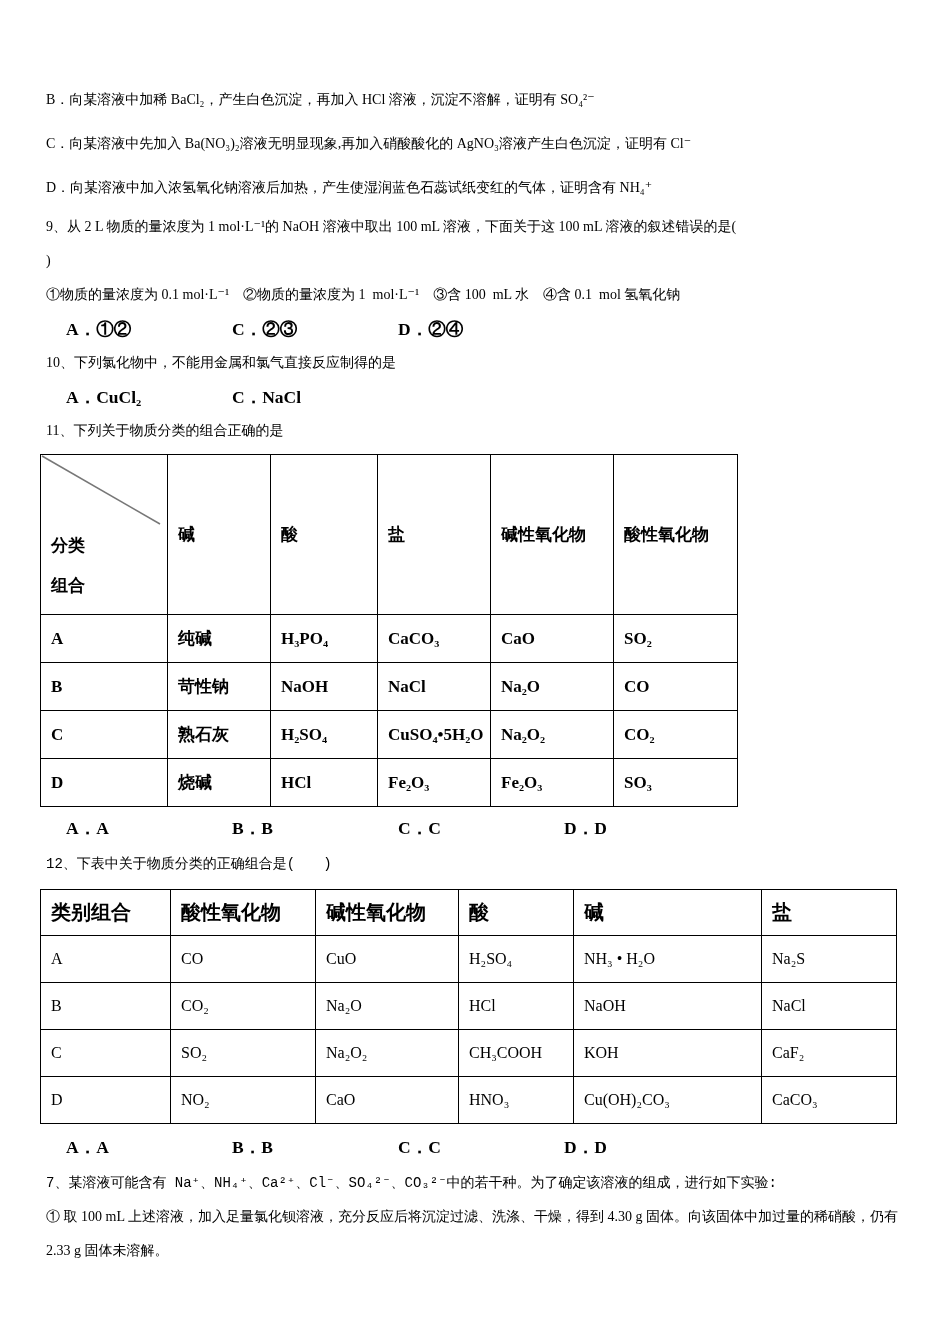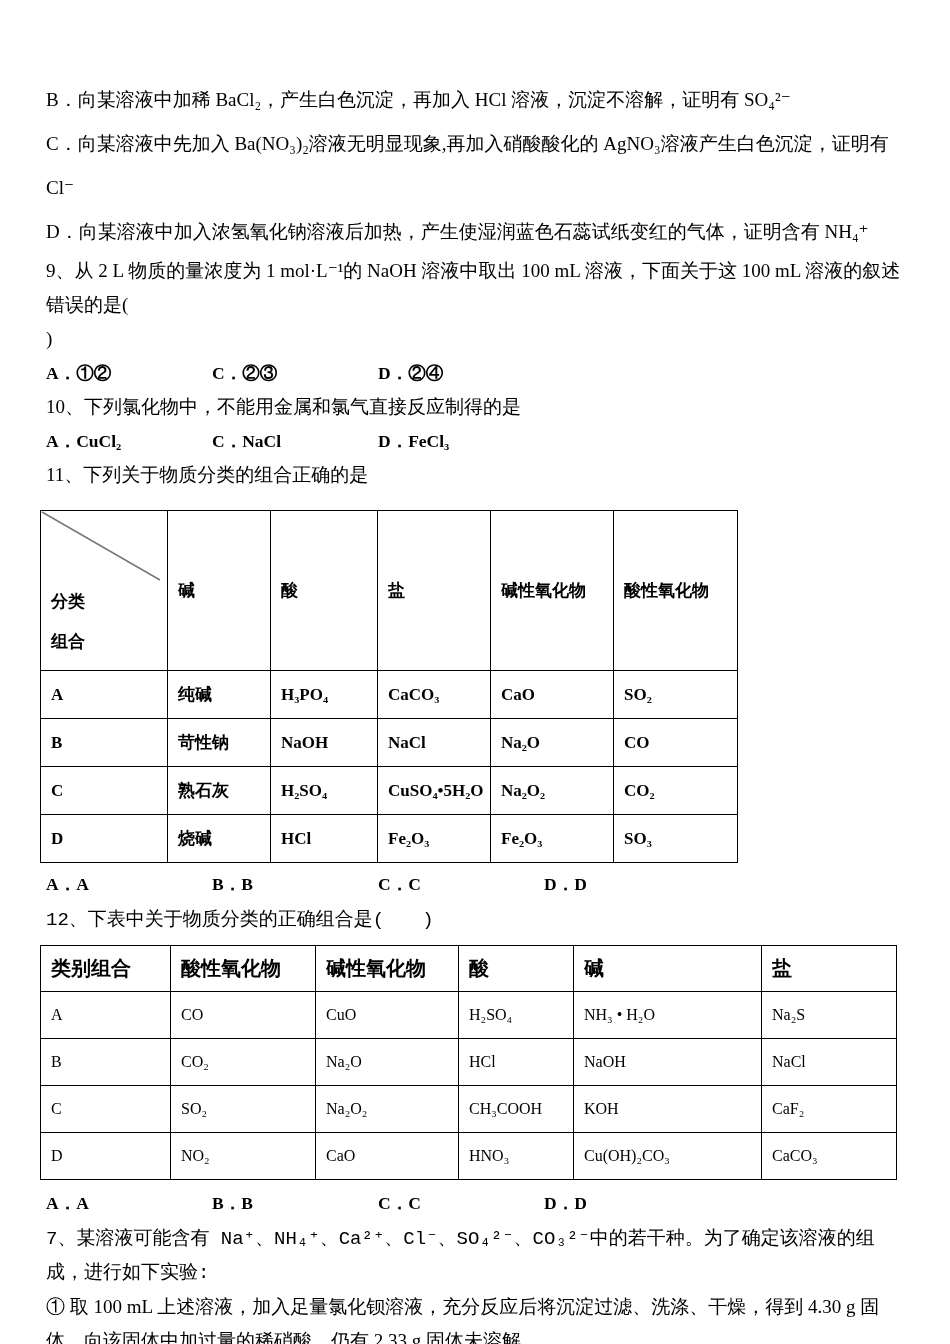--- a/index.html
+++ b/index.html
@@ -10,38 +10,39 @@
     font-family: "Liberation Serif", "DejaVu Serif", serif;
   }
   .page {
     width: 950px;
     min-height: 1344px;
     padding: 78px 45px 40px 46px;
     background: #fff;
   }
   .line {
     margin: 0;
-    font-size: 19px;
+    font-size: 14px;
     line-height: 34px;
     white-space: pre-wrap;
   }
   .lead-opts .line { line-height: 44px; }
   .opt-row {
     display: flex;
     font-size: 17.5px;
     line-height: 34px;
     font-weight: bold;
+    margin-left: 20px;
   }
   .opt { width: 166px; flex: 0 0 auto; }
 
   table { border-collapse: collapse; table-layout: fixed; }
   td, th { border: 1.5px solid #000; padding: 2px 10px; text-align: left; vertical-align: middle; overflow: hidden; }
 
   
-  .t11 { width: 697px; margin: 18px 0 4px -6px; }
+  .t11 { width: 697px; margin: 6px 0 4px -6px; }
   .t11 th { font-weight: bold; font-size: 17px; }
   .t11 td { font-weight: bold; font-size: 17px; }
   .t11 .hdr-row th, .t11 .hdr-row td { height: 160px; }
   .t11 .data-row td { height: 48px; }
   .t11 .corner { position: relative; padding: 0; }
   .t11 .diag { position: absolute; top: 0; left: 0; }
   .t11 .corner-text {
     position: absolute; bottom: 8px; left: 10px;
     line-height: 40px; font-weight: bold; font-size: 17px;
   }
@@ -60,33 +61,33 @@
 
   <section class="lead-opts">
     <p class="line">B．向某溶液中加稀 BaCl₂，产生白色沉淀，再加入 HCl 溶液，沉淀不溶解，证明有 SO₄²⁻</p>
     <p class="line">C．向某溶液中先加入 Ba(NO₃)₂溶液无明显现象,再加入硝酸酸化的 AgNO₃溶液产生白色沉淀，证明有 Cl⁻</p>
     <p class="line">D．向某溶液中加入浓氢氧化钠溶液后加热，产生使湿润蓝色石蕊试纸变红的气体，证明含有 NH₄⁺</p>
   </section>
 
   <section>
     <p class="line">9、从 2 L 物质的量浓度为 1 mol·L⁻¹的 NaOH 溶液中取出 100 mL 溶液，下面关于这 100 mL 溶液的叙述错误的是(</p>
     <p class="line">)</p>
+    <p class="line">①物质的量浓度为 0.1 mol·L⁻¹　②物质的量浓度为 1  mol·L⁻¹　③含 100  mL 水　④含 0.1  mol 氢氧化钠</p>
     <div class="opt-row">
       <span class="opt">A．①②</span>
       <span class="opt">C．②③</span>
       <span class="opt">D．②④</span>
     </div>
   </section>
 
   <section>
     <p class="line">10、下列氯化物中，不能用金属和氯气直接反应制得的是</p>
     <div class="opt-row">
       <span class="opt">A．CuCl₂</span>
       <span class="opt">C．NaCl</span>
-      <span class="opt">D．FeCl₃</span>
     </div>
   </section>
 
   <section>
     <p class="line">11、下列关于物质分类的组合正确的是</p>
 
     <table class="t11">
       <colgroup>
         <col style="width:127px">
           <col style="width:103px">

